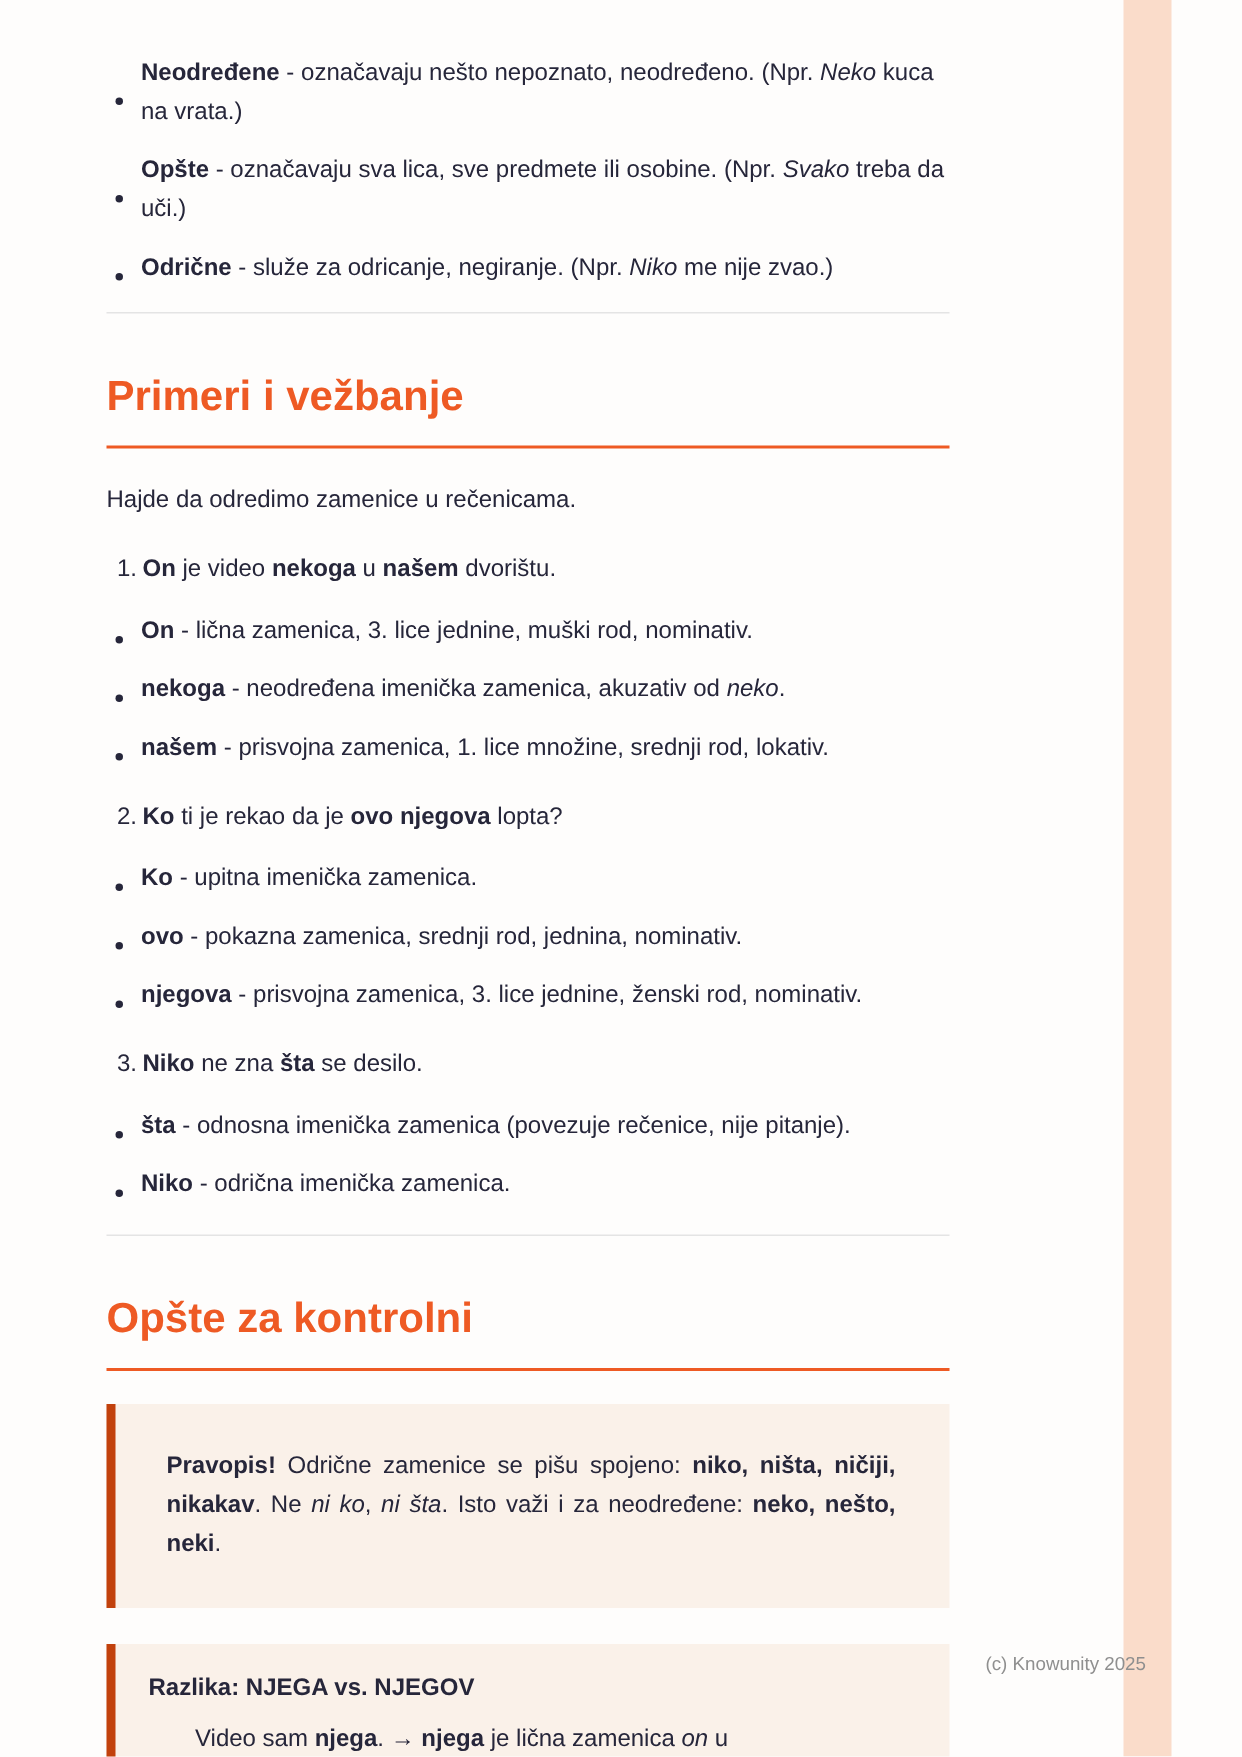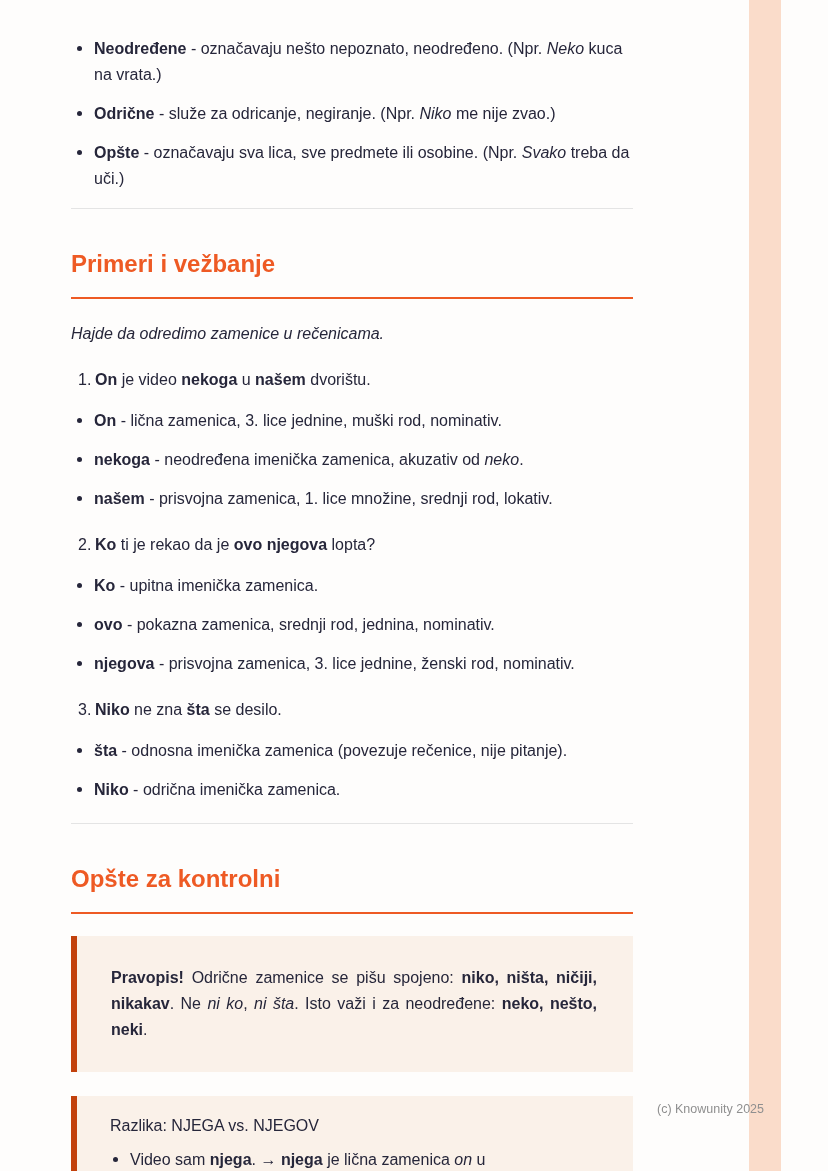--- a/index.html
+++ b/index.html
@@ -20,60 +20,60 @@
   .content {
     position: absolute; top: 0; left: 71px;
     width: 562px;
     padding-top: 36px;
     font-size: 16px; line-height: 26px;
   }
   .b { font-weight: 700; }
   .i { font-style: italic; }
 
   ul.bullets { list-style: none; margin: 0; padding: 0; }
-  .bullet-row { display: flex; align-items: flex-start; margin-bottom: 13px; }
+  .bullet-row { display: flex; align-items: center; margin-bottom: 13px; }
   .dot {
     flex: none;
     width: 5px; height: 5px; border-radius: 50%;
     background: var(--text, #26263a);
     margin: 10px 12px 0 6px;
   }
   .bullet-text { flex: 1; }
 
   hr.divider {
     border: none; margin: 16px 0 0;
     border-top: 1px solid var(--divider, #e4e4e4);
   }
 
   h2.heading {
     margin: 38px 0 0;
     padding-bottom: 16px;
-    font-size: 24px; line-height: 34px;
+    font-size: 28px; line-height: 34px;
     font-weight: 700;
     color: var(--accent, #ee5a24);
     border-bottom: 2px solid var(--accent, #ee5a24);
   }
 
-  .lead { margin: 22px 0 0; font-style: italic; }
+  .lead { margin: 22px 0 0; }
 
   ol.examples { list-style: none; margin: 20px 0 0; padding: 0; }
   .example { margin-bottom: 20px; }
   .example-line { display: flex; padding-left: 7px; margin-bottom: 15px; }
   .num { flex: none; width: 17px; }
   .example-text { flex: 1; }
   .sub-bullets { padding-left: 30px; }
 
   .callout {
     margin-top: 22px;
     background: var(--callout-bg, #faf1e9);
     border-left: 6px solid var(--accent-dark, #c2410c);
     padding: 17px 24px 17px 22px;
   }
   .callout-text { margin: 12px; text-align: justify; }
-  .callout-title { margin: 0 11px 8px; font-weight: 400; }
+  .callout-title { margin: 0 0 8px; font-weight: 700; }
   .callout-tall { margin-top: 24px; height: 155px; }
   .callout .bullet-row { margin: 0 0 4px 8px; }
 
   .footer {
     position: absolute; top: 1101px; right: 64px;
     font-size: 12.5px; line-height: 16px;
     color: var(--muted, #8f8f8f);
     z-index: 2;
   }
 </style>
@@ -84,25 +84,25 @@
 
 <div class="content">
 
   <ul class="bullets">
     <li class="bullet-row">
       <span class="dot"></span>
       <div class="bullet-text"><span class="b">Neodređene</span><span> - označavaju nešto nepoznato, neodređeno. (Npr. </span><span class="i">Neko</span><span> kuca na vrata.)</span></div>
     </li>
     <li class="bullet-row">
       <span class="dot"></span>
-      <div class="bullet-text"><span class="b">Odrične</span><span> - služe za odricanje, negiranje. (Npr. </span><span class="i">Niko</span><span> me nije zvao.)</span></div>
+      <div class="bullet-text"><span class="b">Opšte</span><span> - označavaju sva lica, sve predmete ili osobine. (Npr. </span><span class="i">Svako</span><span> treba da uči.)</span></div>
     </li>
     <li class="bullet-row">
       <span class="dot"></span>
-      <div class="bullet-text"><span class="b">Opšte</span><span> - označavaju sva lica, sve predmete ili osobine. (Npr. </span><span class="i">Svako</span><span> treba da uči.)</span></div>
+      <div class="bullet-text"><span class="b">Odrične</span><span> - služe za odricanje, negiranje. (Npr. </span><span class="i">Niko</span><span> me nije zvao.)</span></div>
     </li>
   </ul>
 
   <hr class="divider">
 
   <h2 class="heading">Primeri i vežbanje</h2>
 
   <p class="lead">Hajde da odredimo zamenice u rečenicama.</p>
 
   <ol class="examples">

